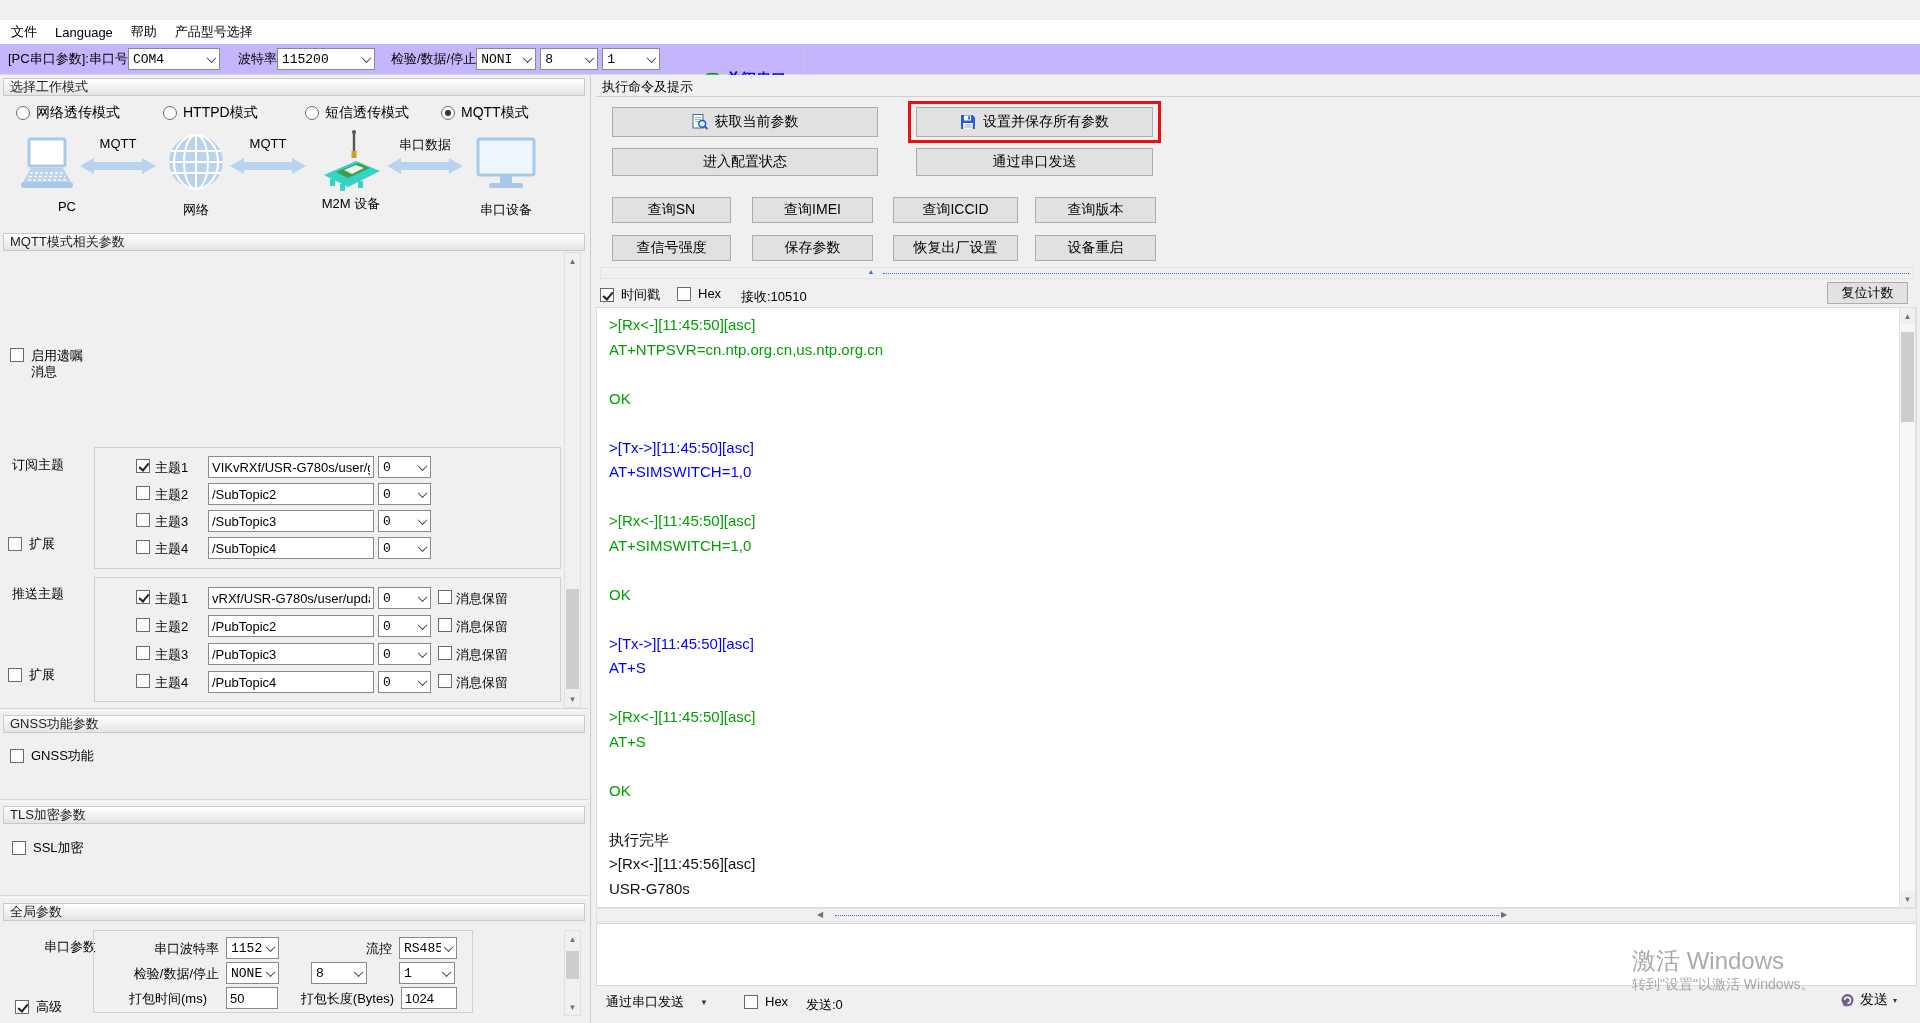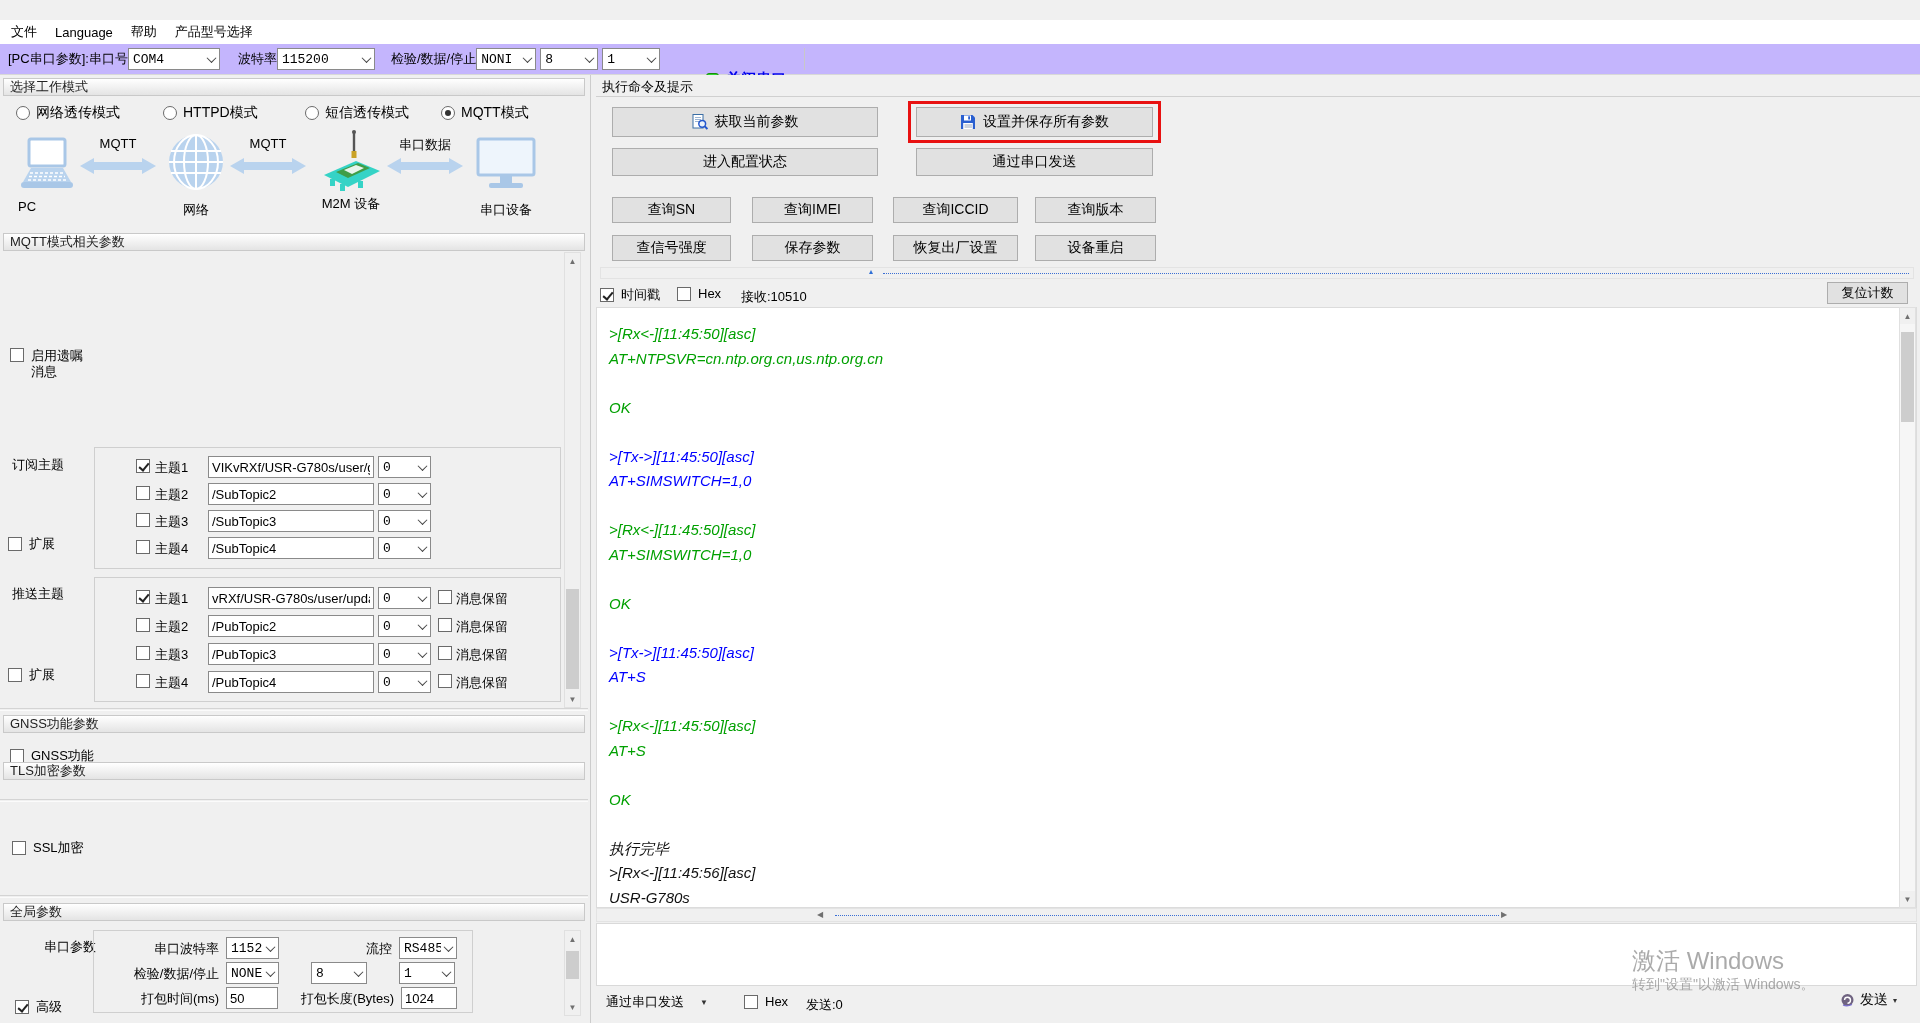--- a/index.html
+++ b/index.html
@@ -49,21 +49,21 @@
   .right-panel { position:absolute; left:596px; top:75px; width:1324px; height:948px; background:#f0f0f0; }
   .cmd-header { position:absolute; left:0; top:0; width:1324px; height:22px; border-bottom:1px solid #d0d0d0; font-size:13px; padding:3px 0 0 6px; }
 
   .radio-item { position:absolute; display:flex; align-items:center; gap:6px; font-size:14px; }
   .cb-item { position:absolute; display:flex; align-items:flex-start; gap:7px; font-size:13px; }
 
   .trow { position:absolute; left:0; height:22px; width:100%; }
   .trow > * { position:absolute; }
 
   .log-area { position:absolute; left:0; top:232px; width:1321px; height:601px; background:#fff; border:1px solid #dcdcdc; overflow:hidden; }
-  .log-content { padding:14px 0 0 12px;font-style:italic; }
+  .log-content { padding:5px 0 0 12px; }
   .log-line { line-height:24.5px; font-size:15px; white-space:pre; }
   .c-green { color:#00A000; } .c-blue { color:#0000FF; } .c-black { color:#111; }
 
   .close-serial { display:flex; align-items:center; gap:7px; margin-left:46px; cursor:default;margin-top:40px; }
   .led { width:13px; height:12px; background:#2fd52f; border:1px solid #1a8a0a; border-radius:3px; }
   .close-serial .txt { color:#0000ee; font-weight:bold; font-size:15px; }
 
   .red-rect { position:absolute; border:3px solid #e81111; background:transparent; z-index:5; }
   .watermark1 { position:absolute; font-size:24px; color:rgba(118,118,118,0.62); white-space:nowrap; }
   .watermark2 { position:absolute; font-size:14px; color:rgba(118,118,118,0.62); white-space:nowrap; }
@@ -137,21 +137,21 @@
 
     <div class="abs" style="left:0;top:54px;width:590px;height:92px">
       <span class="abs" style="left:18px;top:8px">
         <svg width="58" height="58" viewBox="0 0 58 58">
           <rect x="11" y="2" width="36" height="27" rx="2" fill="#fff" stroke="#a9c7e7" stroke-width="3"></rect>
           <path d="M5 45 L13 31 H45 L53 45 Z" fill="#b9d3ee"></path>
           <path d="M12 36 H46 M11 39.5 H47 M10 43 H48" stroke="#fff" stroke-width="1.6" stroke-dasharray="3 2"></path>
           <rect x="3" y="45" width="52" height="6" rx="3" fill="#a9c7e7"></rect>
         </svg>
       </span>
-      <span class="label13 abs" style="left:18px;top:70px;width:58px;text-align:left">PC</span>
+      <span class="label13 abs" style="left:18px;top:70px;width:58px;text-align:right">PC</span>
 
       <span class="abs" style="left:80px;top:29px">
         <svg width="76" height="16" viewBox="0 0 76 16">
             <path d="M0 8 L14 0 V4 H62 V0 L76 8 L62 16 V12 H14 V16 Z" fill="#b9d3ee"></path>
           </svg>
       </span>
       <span class="label13 abs" style="left:80px;top:7px;width:76px;text-align:center">MQTT</span>
 
       <span class="abs" style="left:168px;top:2px">
         <svg width="56" height="64" viewBox="0 0 56 64">
@@ -315,21 +315,21 @@
     </div>
 
     <div class="hsep" style="top:633px"></div>
     <div class="sec-header" style="top:640px">GNSS功能参数</div>
     <div class="cb-item" style="left:10px;top:672px;align-items:center">
       <span class="cb"></span>
       <span>GNSS功能</span>
     </div>
 
     <div class="hsep" style="top:724px"></div>
-    <div class="sec-header" style="top:687px">TLS加密参数</div>
+    <div class="sec-header" style="top:731px">TLS加密参数</div>
     <div class="cb-item" style="left:12px;top:764px;align-items:center">
       <span class="cb"></span>
       <span>SSL加密</span>
     </div>
 
     <div class="hsep" style="top:820px"></div>
     <div class="sec-header" style="top:828px">全局参数</div>
     <span class="label13" style="left:44px;top:863px">串口参数</span>
 
     <div class="group-box" style="left:93px;top:855px;width:380px;height:83px">
@@ -351,21 +351,21 @@
         </div>
       <div class="combo abs" style="left:217px;top:31px;width:56px">
           <span class="val">8</span>
           <span class="chev"></span>
         </div>
       <div class="combo abs" style="left:305px;top:31px;width:56px">
           <span class="val">1</span>
           <span class="chev"></span>
         </div>
 
-      <span class="label13" style="left:30px;top:59px;width:95px;text-align:right">打包时间(ms)</span>
+      <span class="label13" style="left:18px;top:59px;width:95px;text-align:right">打包时间(ms)</span>
       <input class="tinput abs" style="left: 132px; top: 56px; width: 52px;" value="50">
       <span class="label13" style="left:196px;top:59px;width:104px;text-align:right">打包长度(Bytes)</span>
       <input class="tinput abs" style="left: 307px; top: 56px; width: 56px;" value="1024">
     </div>
 
     <div class="cb-item" style="left:15px;top:923px;align-items:center">
       <span class="cb checked"></span>
       <span>高级</span>
     </div>
 

